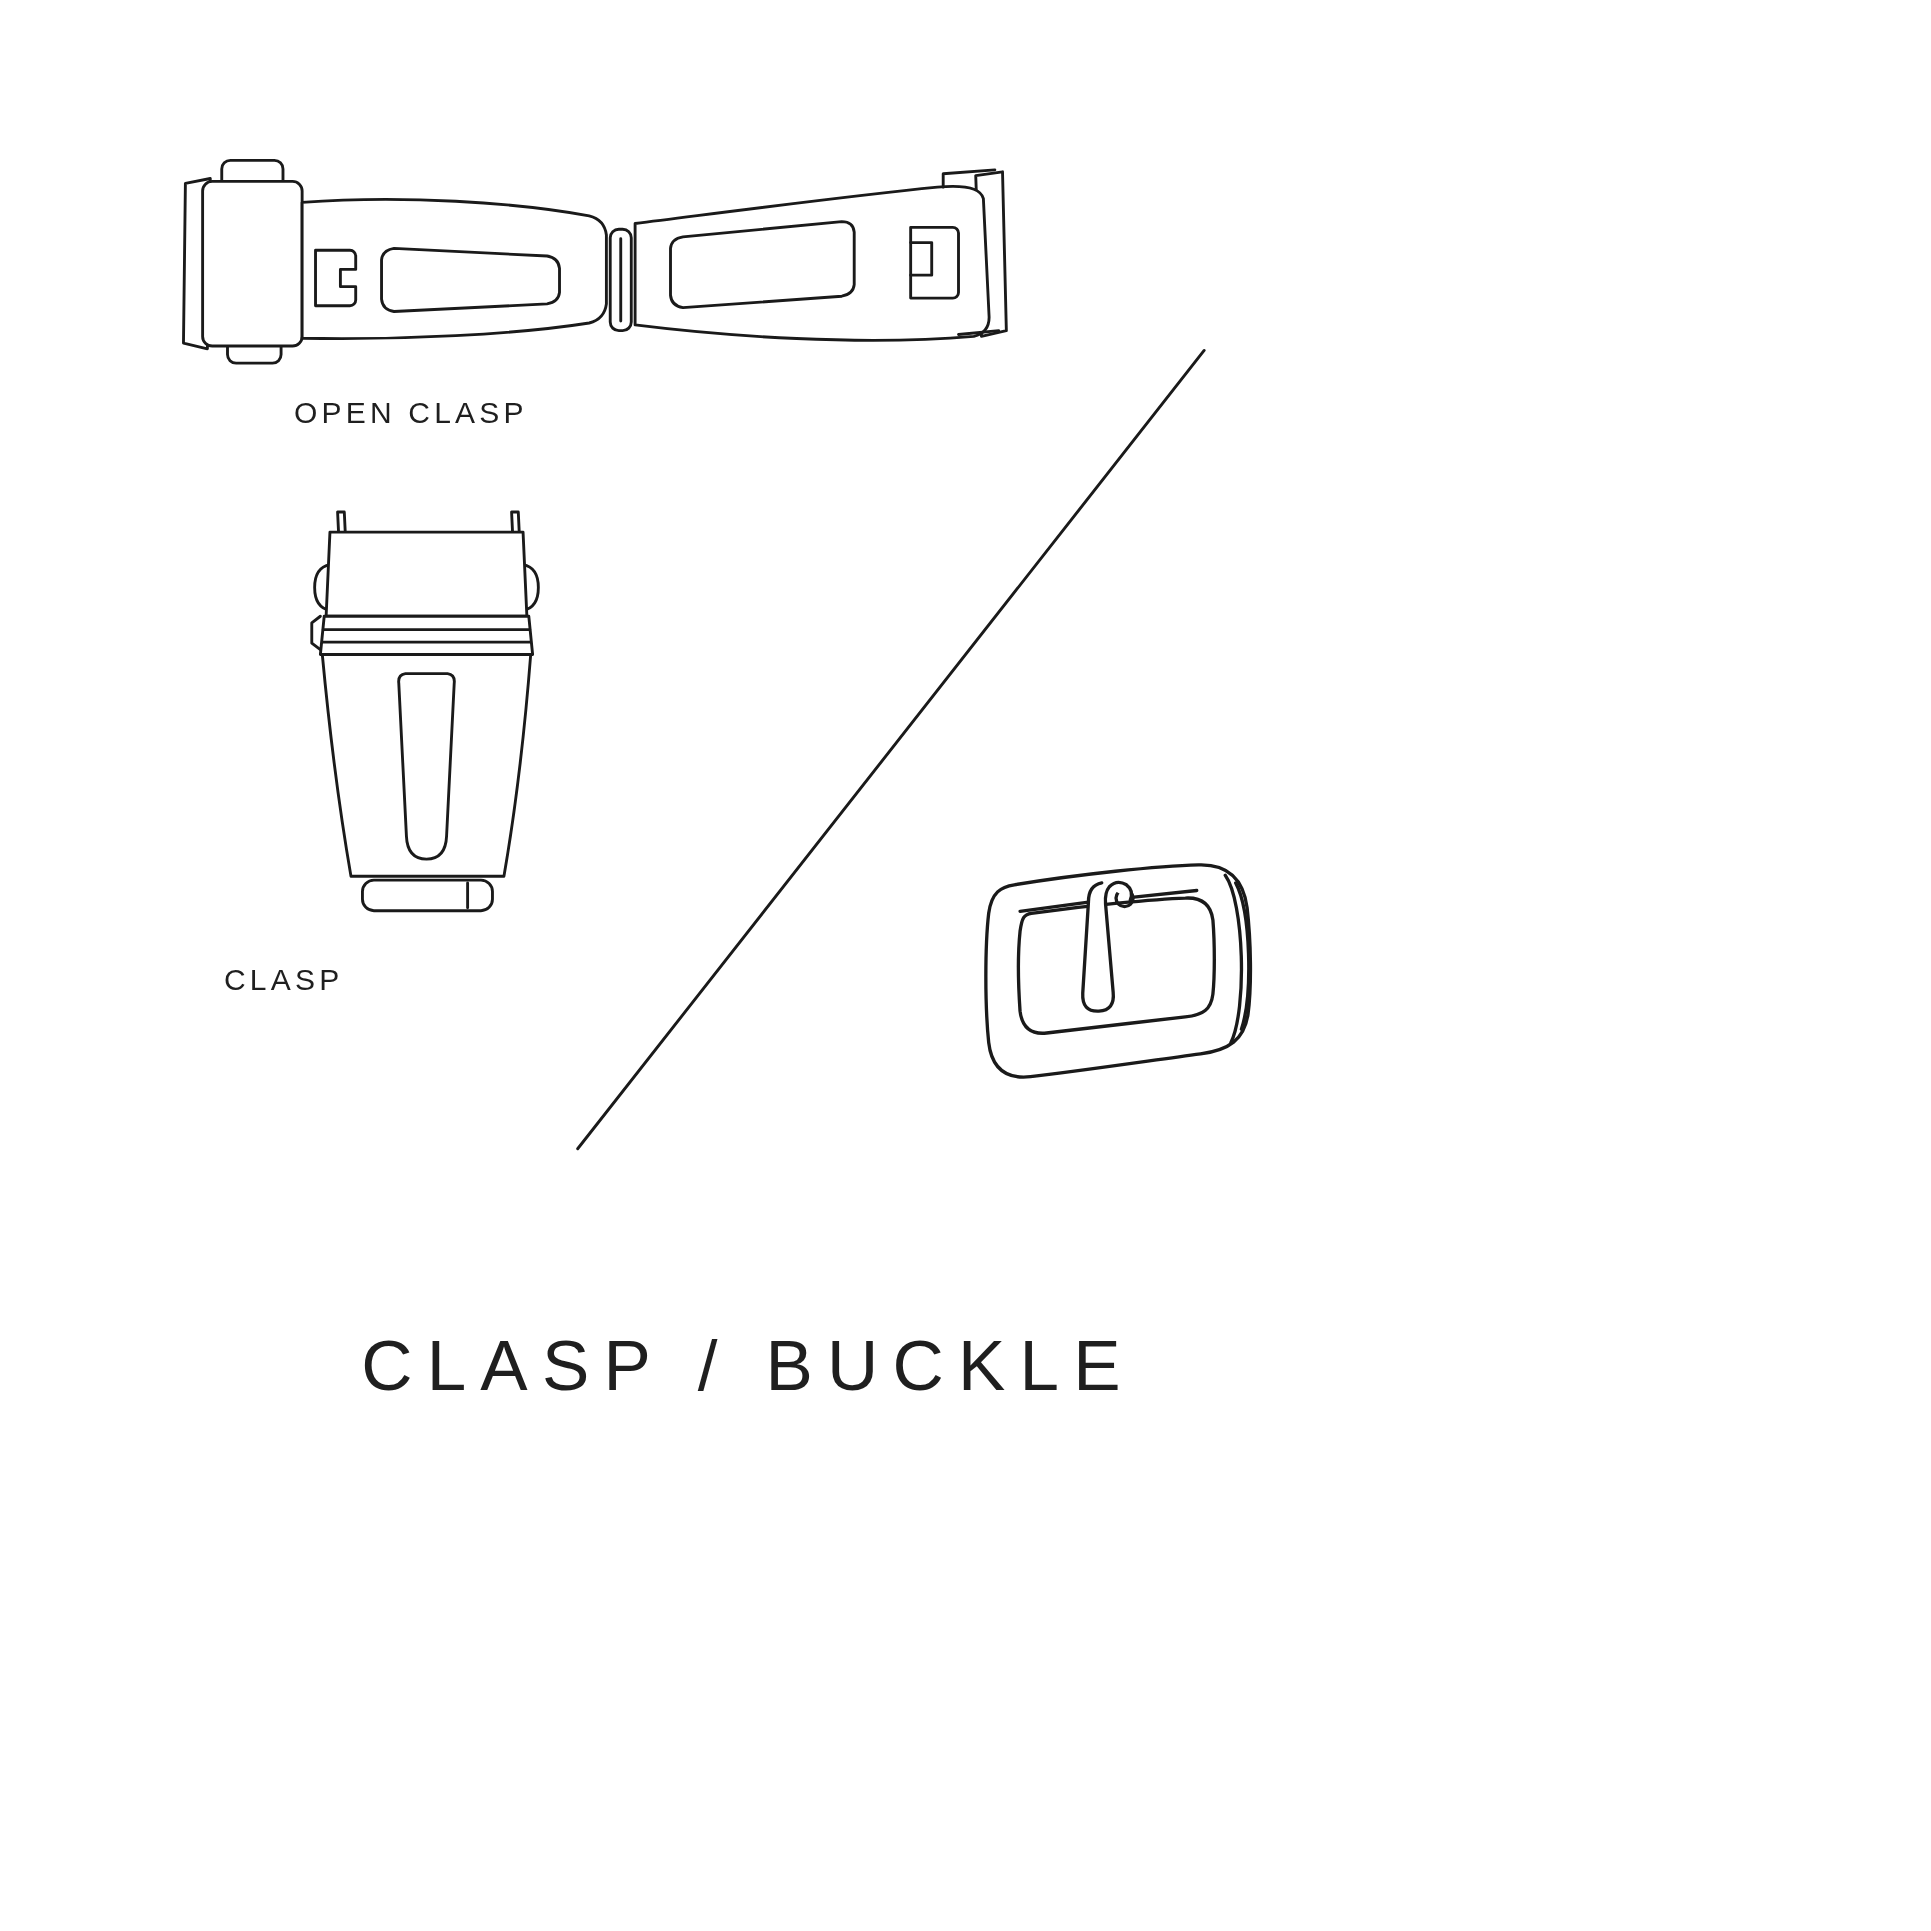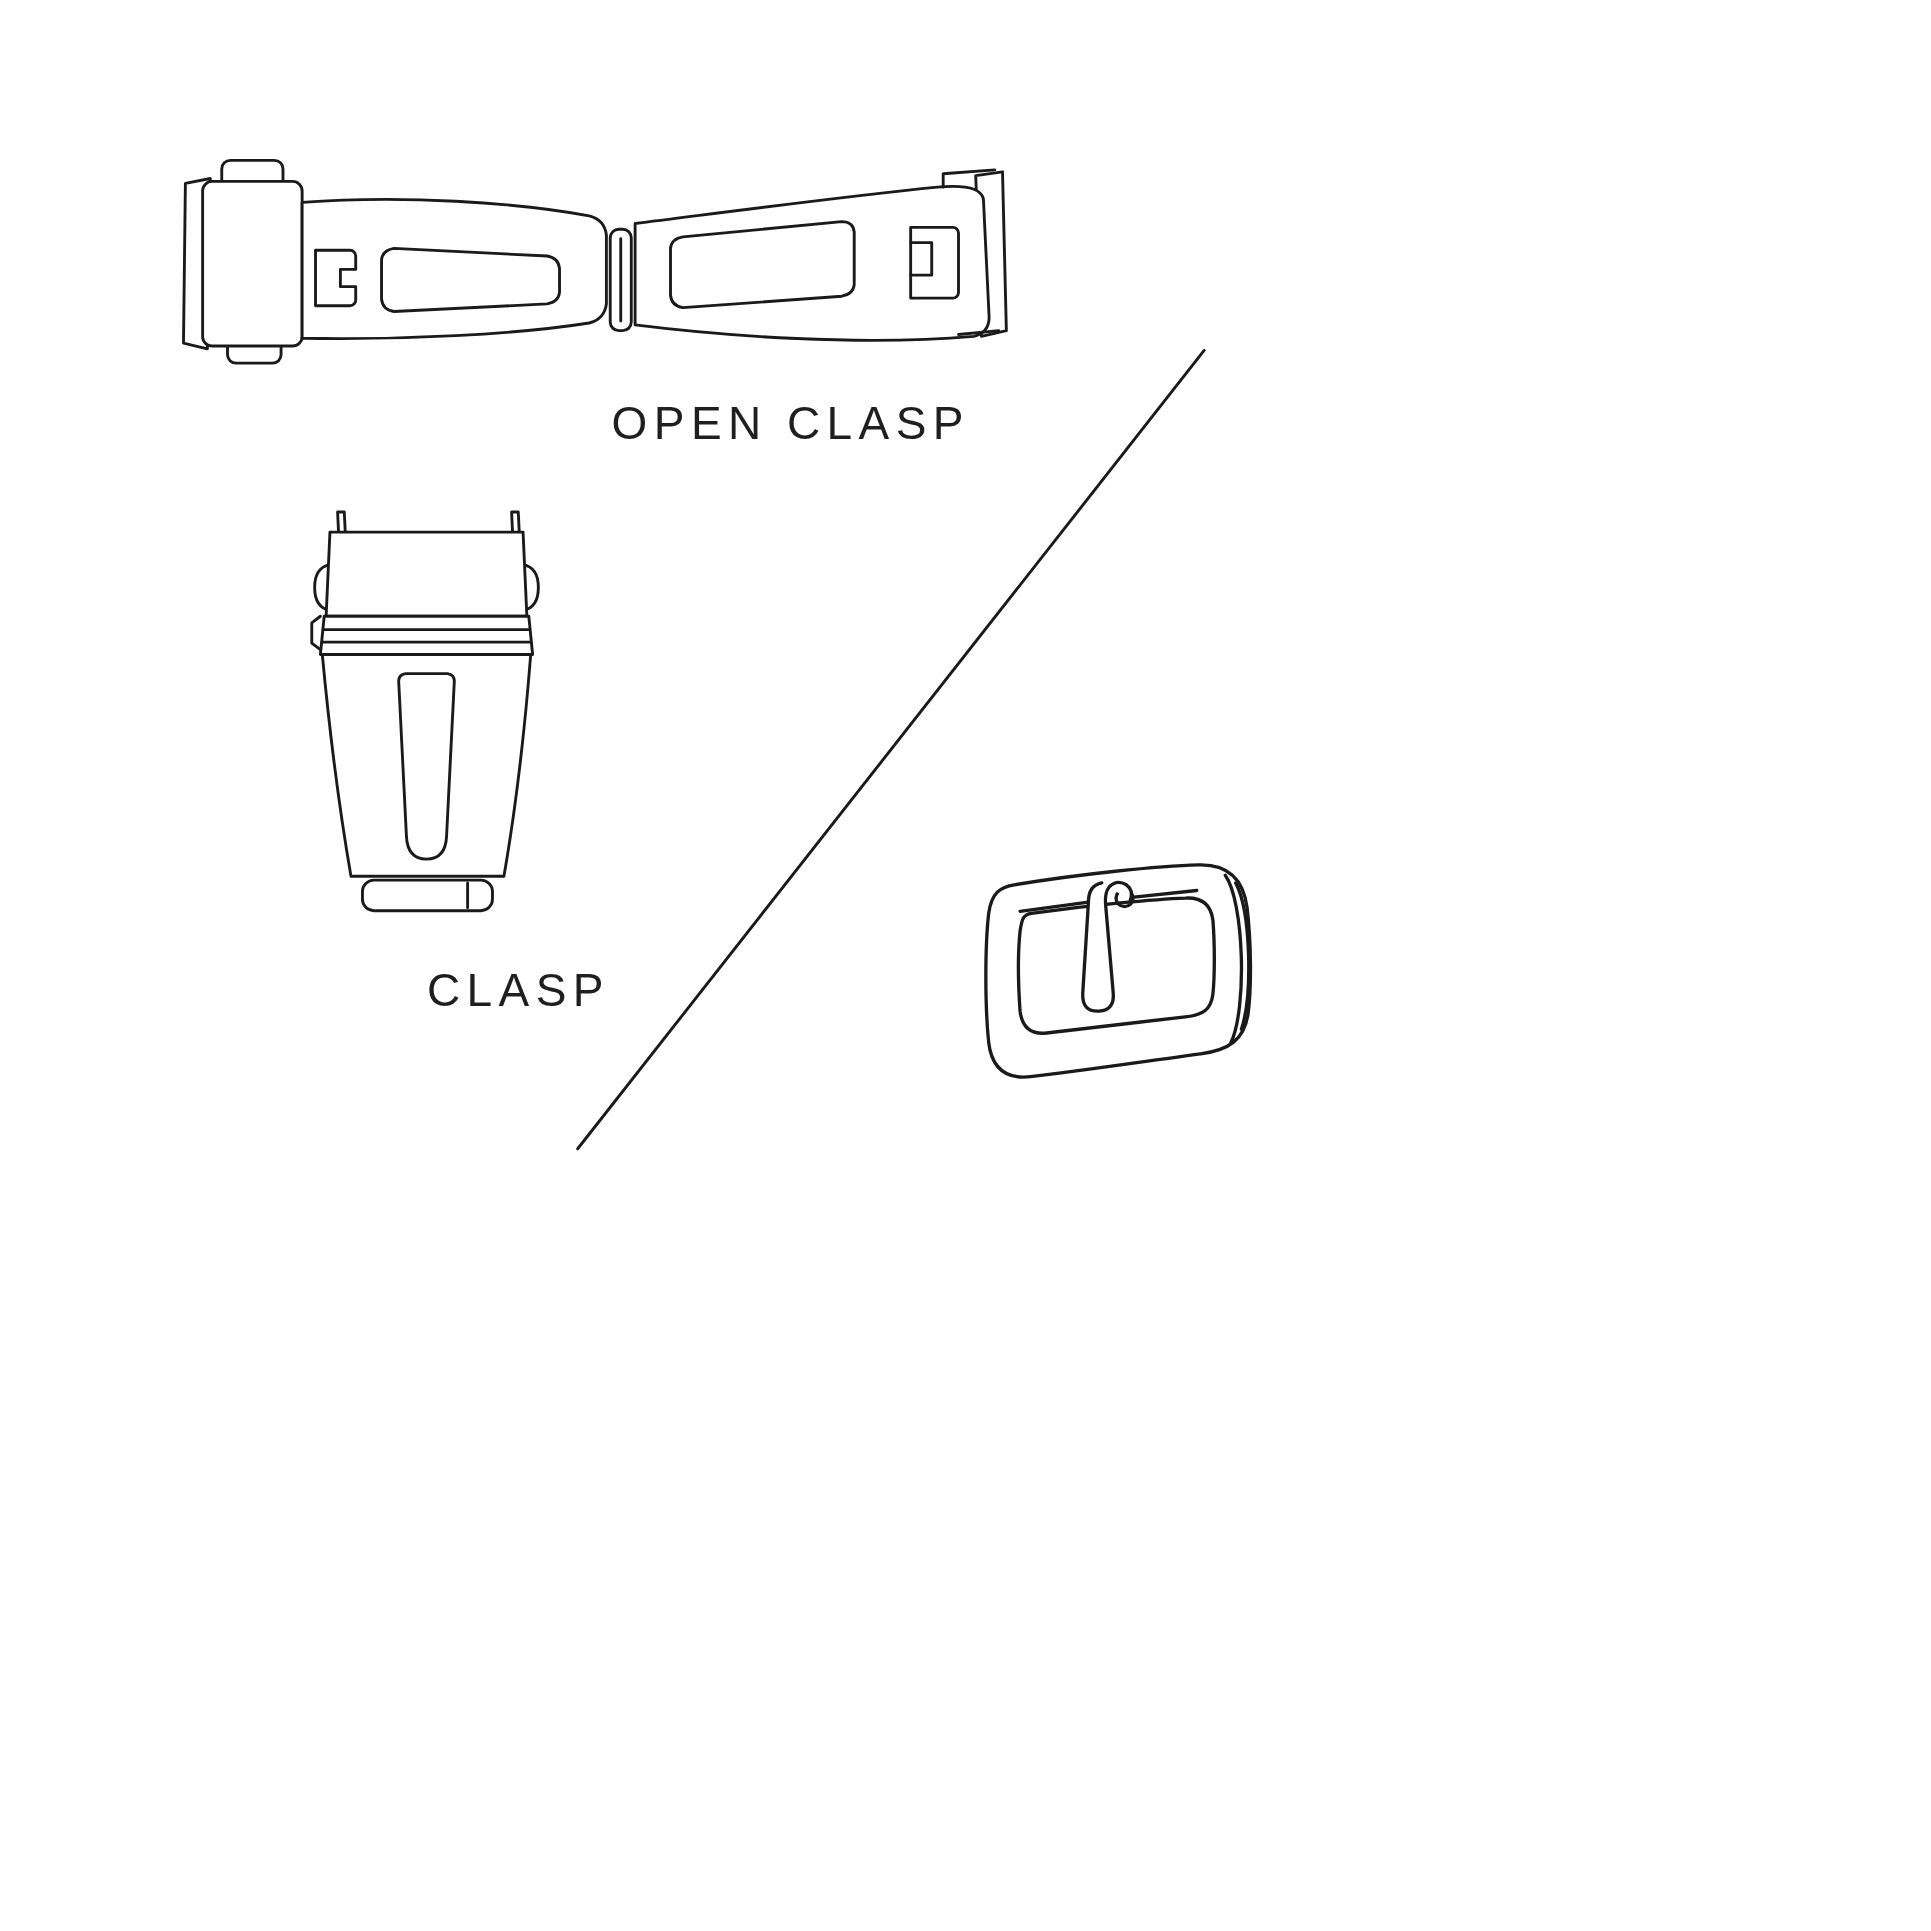--- a/index.html
+++ b/index.html
@@ -14,22 +14,22 @@
     height:1931px;
     background:var(--bg);
     overflow:hidden;
     font-family:"Liberation Sans","DejaVu Sans",sans-serif;
     color:var(--text);
   }
   .abs{position:absolute;}
   svg g{stroke:var(--line);}
   .caption{
     position:absolute;
-    text-align:right;
-    font-size:46px;
+    text-align:left;
+    font-size:30px;
     letter-spacing:0.14em;
     font-weight:400;
     color:var(--text);
     white-space:nowrap;
   }
   .title{
     position:absolute;
     text-align:center;
     font-size:71px;
     letter-spacing:0.20em;
@@ -124,15 +124,16 @@
 
       <path d="M64,72 L138,62" fill="none"></path>
       <path d="M184,57 L250,50" fill="none"></path>
 
       <circle cx="174" cy="58" r="9" fill="none"></circle>
 
       <path d="M150,42 C140,44 136,52 136,62 L130,158 Q129,178 147,177 Q164,176 162,157 L154,64 Q153,52 158,46 Q166,38 176,44 Q184,50 180,60" fill="#ffffff"></path>
     </g>
   </svg>
 
+  <div class="title" style="left:24px;top:1325px;width:1448px;">CLASP / BUCKLE</div>
 
 </div>
 
 
 </body></html>

